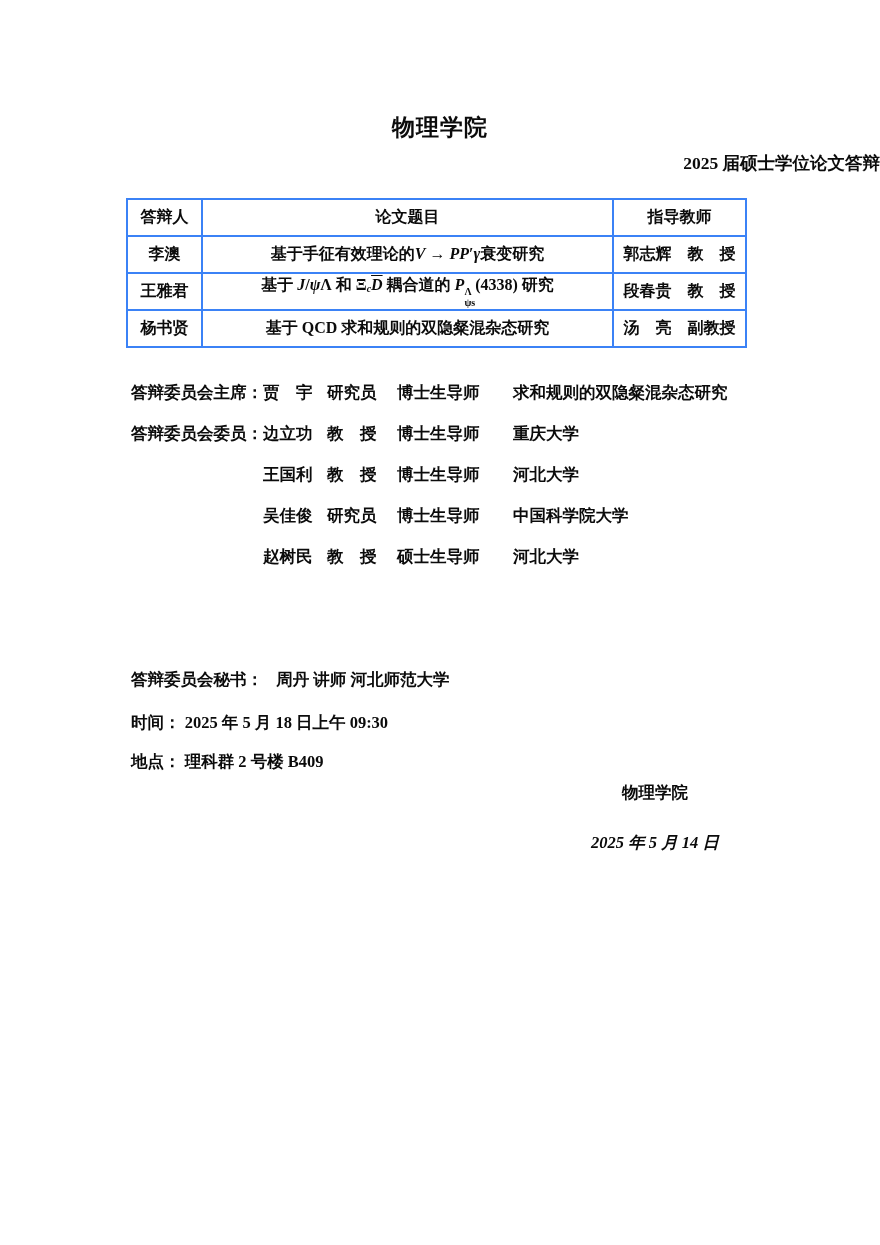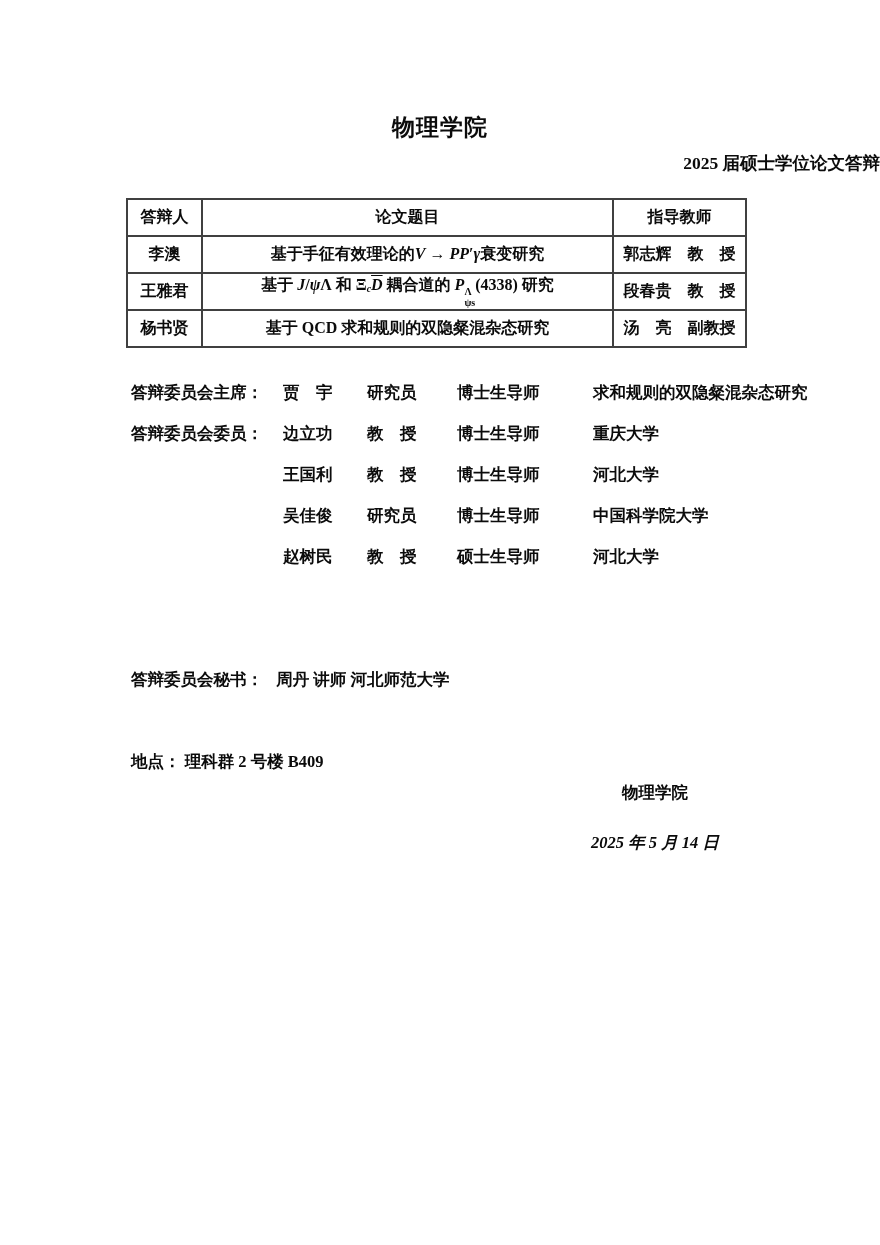--- a/index.html
+++ b/index.html
@@ -19,28 +19,28 @@
     position: absolute; top: 151px; left: 0; width: 880px;
     text-align: right; font-size: 17.5px;
   }
 
   table.defense {
     position: absolute; top: 198px; left: 126px;
     width: 619px; border-collapse: collapse; table-layout: fixed;
     font-size: 16px;
   }
   table.defense th, table.defense td {
-    border: 2px solid #404040;
+    border: 2px solid #3b82f6;
     height: 35px; padding: 0 2px;
     text-align: center; vertical-align: middle;
     font-weight: 700; white-space: nowrap;
   }
 
   .committee { position: absolute; top: 372px; left: 131px; white-space: nowrap; font-size: 16.5px; }
-  .crow { display: grid; grid-template-columns: 132px 64px 70px 116px auto; height: 41px; align-items: center; gap: 20px; }
+  .crow { display: grid; grid-template-columns: 132px 64px 70px 116px auto; height: 41px; align-items: center; }
 
   .dline { position: absolute; left: 131px; font-size: 16.5px; white-space: nowrap; }
   .dline-secretary { top: 669px; }
   .dline-time { top: 712px; }
   .dline-location { top: 751px; }
   .sec-value { margin-left: 9px; }
 
   .footer { position: absolute; top: 782px; left: 505px; width: 300px; text-align: center; font-size: 16.5px; }
   .footer-date { margin-top: 28px; font-style: italic; }
 
@@ -131,20 +131,24 @@
       <span>教　授</span>
       <span>硕士生导师</span>
       <span>河北大学</span>
     </div>
   </div>
 
   <div class="dline dline-secretary">
     <span>答辩委员会秘书：</span>
     <span class="sec-value">周丹 讲师 河北师范大学</span>
   </div>
+  <div class="dline dline-time">
+    <span>时间：</span>
+    <span>2025 年 5 月 18 日上午 09:30</span>
+  </div>
   <div class="dline dline-location">
     <span>地点：</span>
     <span>理科群 2 号楼 B409</span>
   </div>
 
   <div class="footer">
     <div>物理学院</div>
     <div class="footer-date">2025 年 5 月 14 日</div>
   </div>
 

